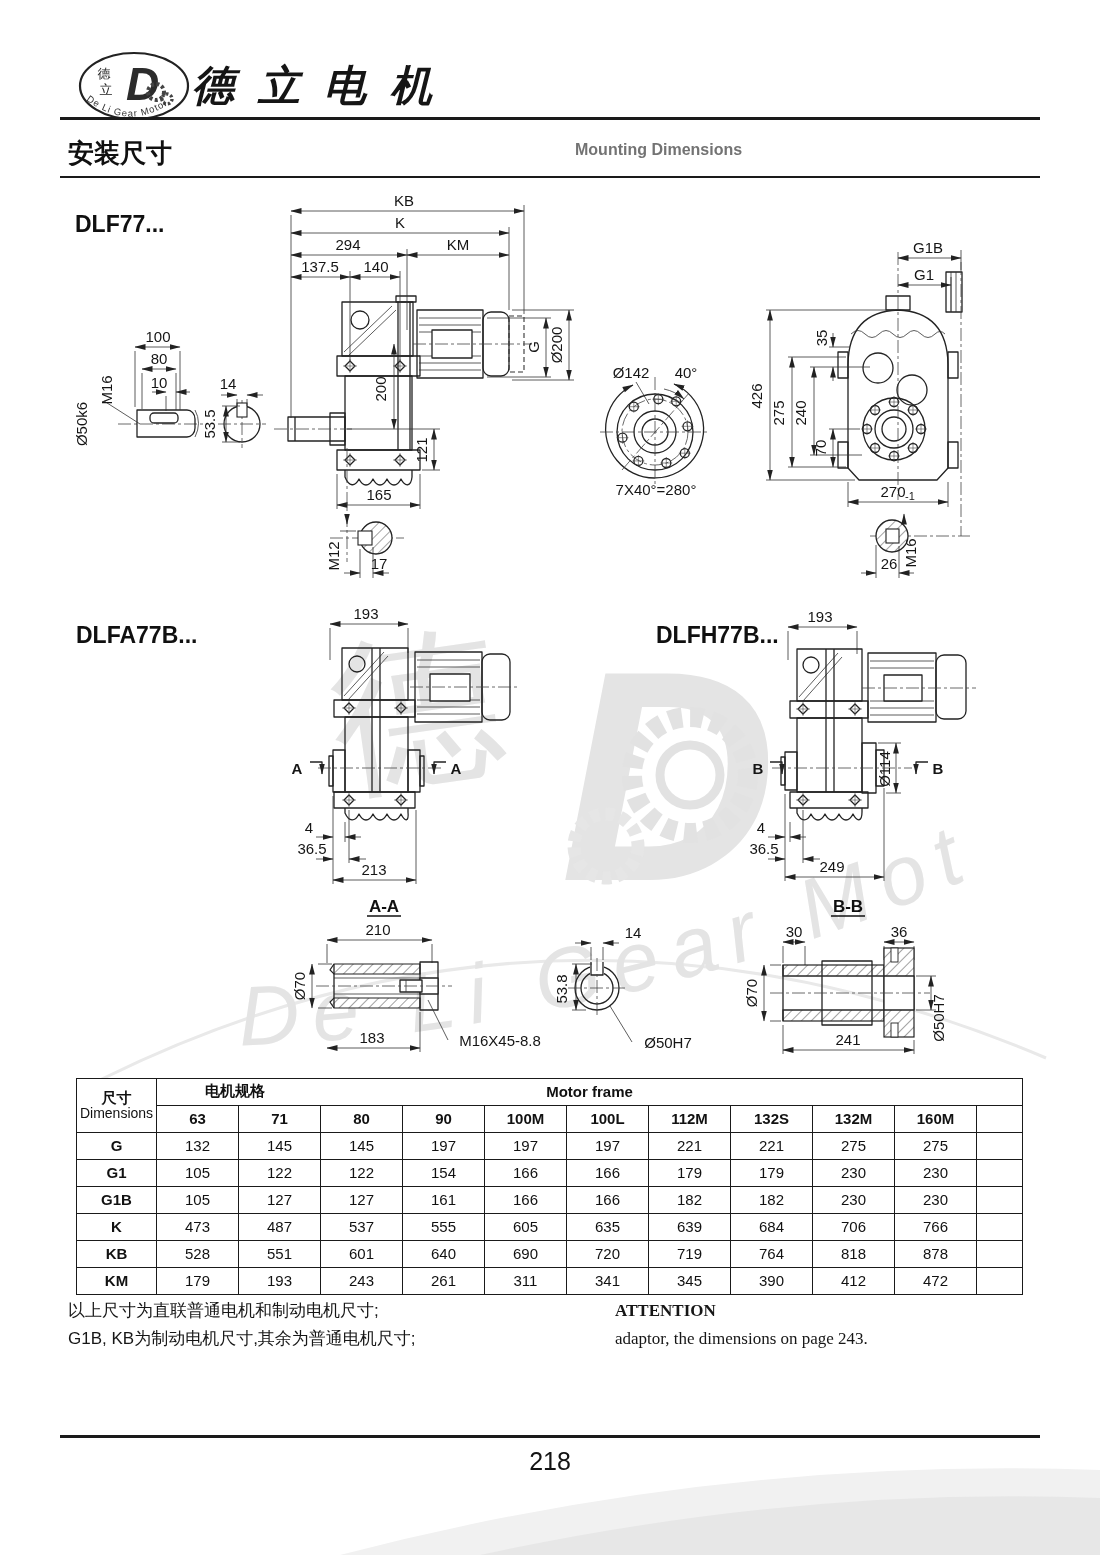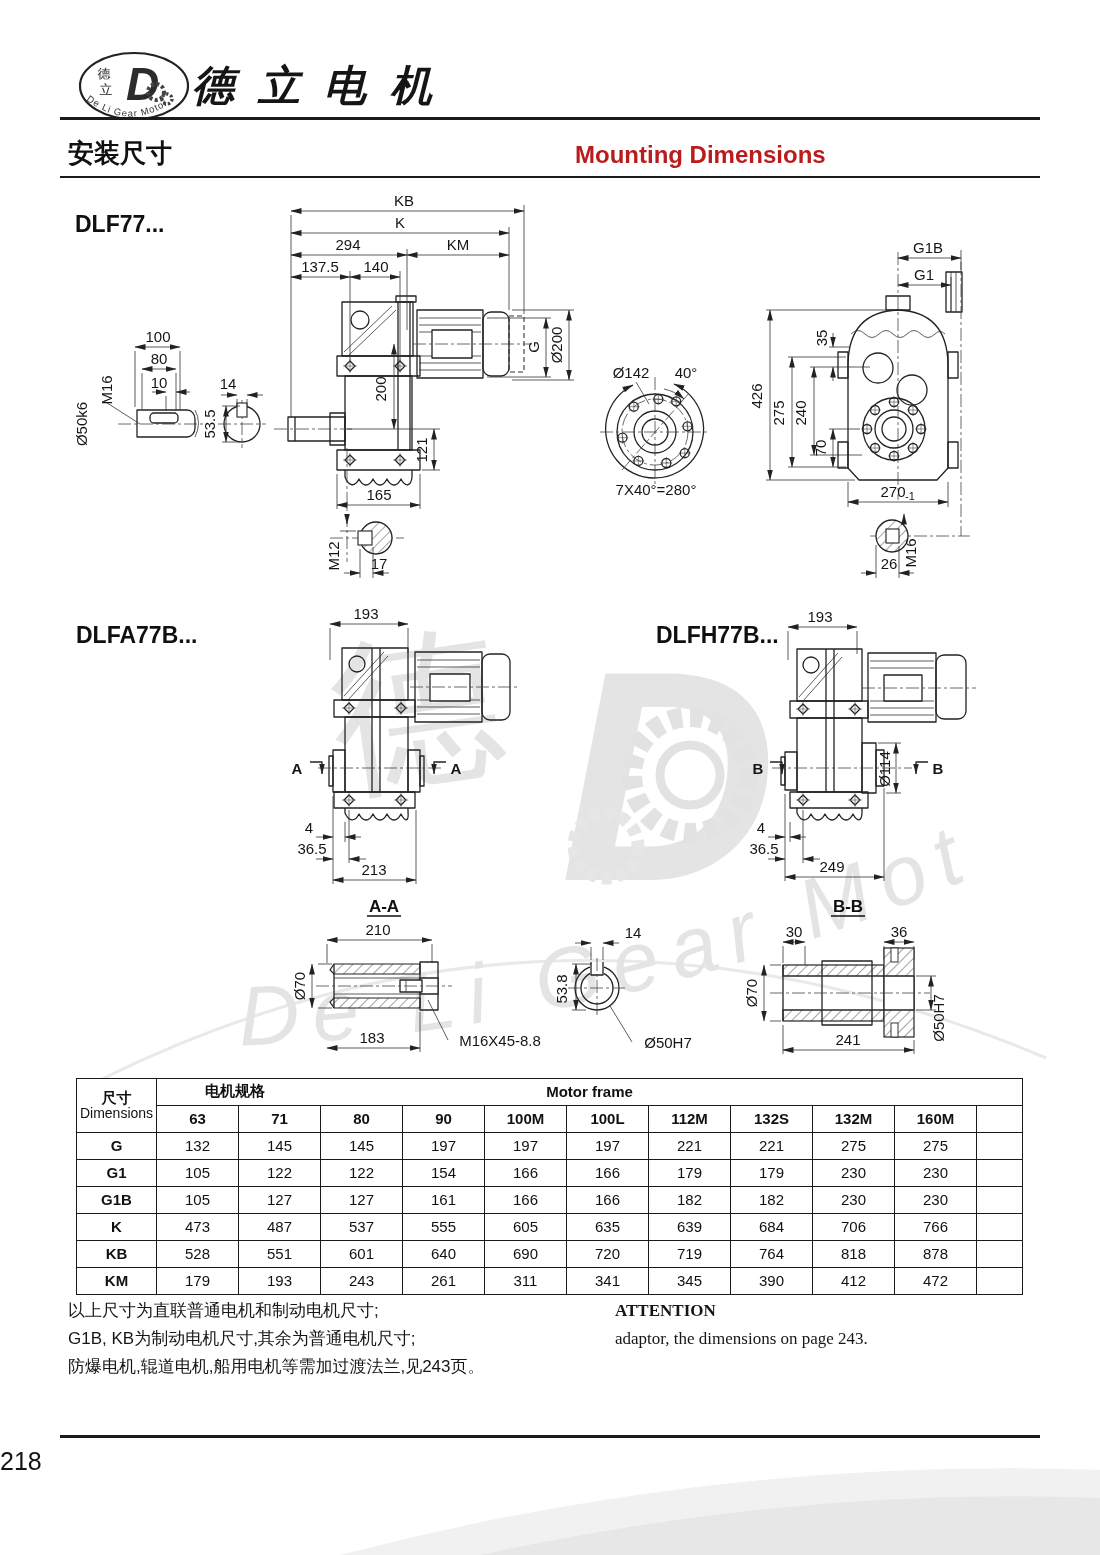--- a/index.html
+++ b/index.html
@@ -3,21 +3,21 @@
 <meta charset="utf-8">
 <style>
   html,body{margin:0;padding:0;background:#888;}
   .page{position:relative;width:1100px;height:1555px;background:#ffffff;margin:0 auto;
         font-family:"Liberation Sans","DejaVu Sans",sans-serif;color:#111;overflow:hidden;}
   .abs{position:absolute;}
   .rule{position:absolute;left:60px;width:980px;background:#1a1a1a;}
   .brand{position:absolute;left:192px;top:58px;font-family:"DejaVu Serif",serif;
          font-weight:bold;font-style:italic;font-size:42px;letter-spacing:24px;color:#151515;}
   .title-cn{position:absolute;left:68px;top:136px;font-size:26px;font-weight:bold;color:#101010;}
-  .title-en{position:absolute;left:575px;top:141px;font-size:24px;font-weight:bold;color:#b91c1c;}
+  .title-en{position:absolute;left:575px;top:141px;font-size:16px;font-weight:bold;color:#737373;}
   
   svg text{font-family:"Liberation Sans","DejaVu Sans",sans-serif;}
   .dt{font-size:15px;fill:#151515;text-anchor:middle;}
   .dts{font-size:11px;fill:#151515;text-anchor:middle;}
   .figlab{font-size:23px;font-weight:bold;fill:#101010;text-anchor:start;}
   .seclab{font-size:17px;font-weight:bold;fill:#101010;text-anchor:middle;}
   .ol{stroke:#232323;stroke-width:1.3;fill:none;stroke-linejoin:round;}
   .olw{stroke:#232323;stroke-width:1.3;fill:#ffffff;stroke-linejoin:round;}
   .tl{stroke:#333;stroke-width:0.8;fill:none;}
   .cl{stroke:#444;stroke-width:0.8;fill:none;stroke-dasharray:13 3 3 3;}
@@ -31,21 +31,21 @@
   table.dims tbody th{font-weight:bold;}
   table.dims tbody td{font-weight:normal;}
   td.corner{font-weight:bold;font-size:15px;}
   td.corner .sub{font-weight:normal;font-size:14px;}
   td.group{position:relative;font-weight:bold;}
   td.group .gcn{position:absolute;left:8px;top:4px;padding-left:40px;}
   
   .notes-cn{position:absolute;left:68px;top:1297px;width:540px;font-size:17px;line-height:28px;color:#161616;}
   .notes-en{position:absolute;left:615px;top:1297px;width:430px;font-size:17px;line-height:28px;color:#161616;font-family:Liberation Serif, serif;}
   .notes-en .t{font-weight:bold;}
-  .pageno{position:absolute;left:0;top:1447px;width:1100px;
+  .pageno{position:absolute;left:0;top:1447px;width:1100px;text-align:center;
           font-size:25px;color:#131313;}
 </style>
 </head>
 <body>
 
 <div class="page">
 
   <svg class="abs" style="left:74px;top:50px;" width="124" height="76" viewBox="0 0 124 76">
     <ellipse cx="60" cy="36" rx="54" ry="33" fill="none" stroke="#222" stroke-width="2.2"></ellipse>
     <text x="30" y="28" font-size="13" fill="#222" text-anchor="middle">德</text>
@@ -658,21 +658,20 @@
           <td>412</td>
           <td>472</td>
           <td></td>
         </tr>
       </tbody>
   </table>
 
   <div class="notes-cn">
     <div>以上尺寸为直联普通电机和制动电机尺寸;</div>
     <div>G1B, KB为制动电机尺寸,其余为普通电机尺寸;</div>
-    <div>防爆电机,辊道电机,船用电机等需加过渡法兰,见243页。</div>
   </div>
   <div class="notes-en">
     <div class="t">ATTENTION</div>
     <div>adaptor, the dimensions on page 243.</div>
   </div>
 
   <div class="rule" style="top:1435px;height:2.5px;"></div>
   <svg class="abs" style="left:0;top:1438px;" width="1100" height="117" viewBox="0 0 1100 117">
     <path d="M340,117 Q720,18 1100,32 L1100,117 Z" fill="#f1f1f1"></path>
     <path d="M480,117 Q800,48 1100,60 L1100,117 Z" fill="#e7e7e7"></path>

